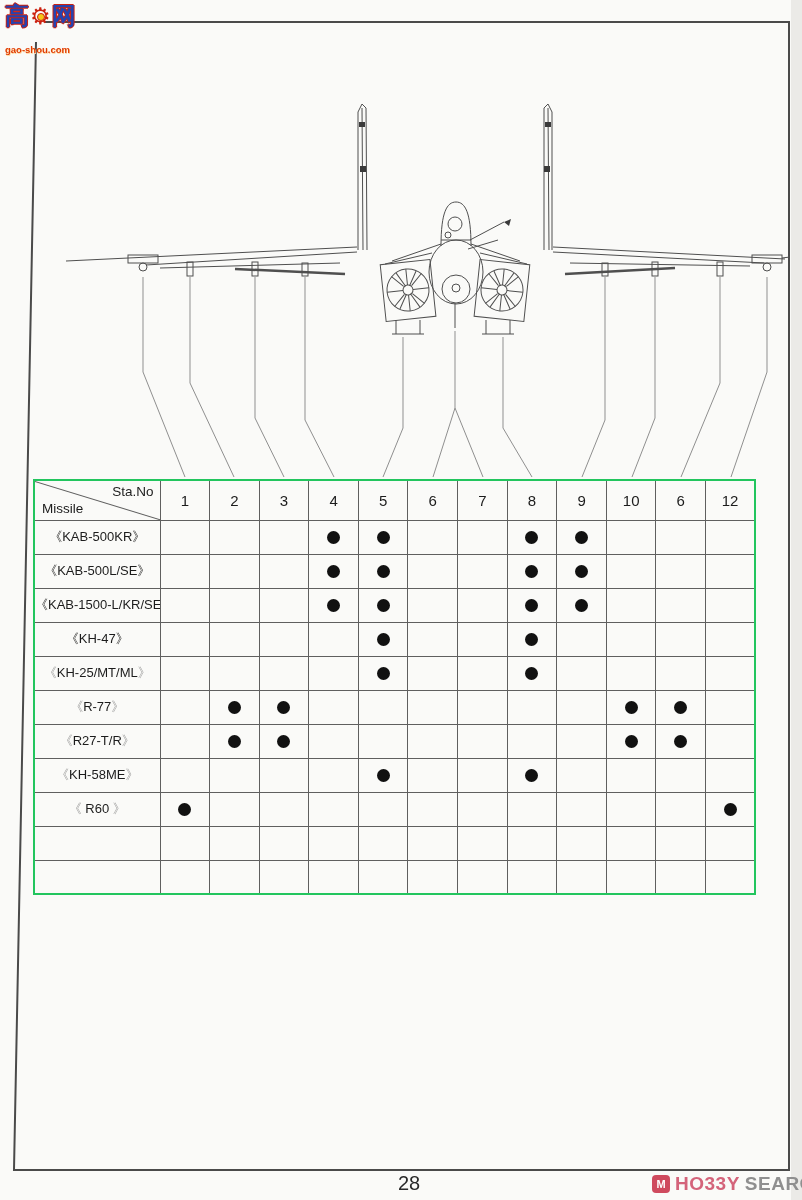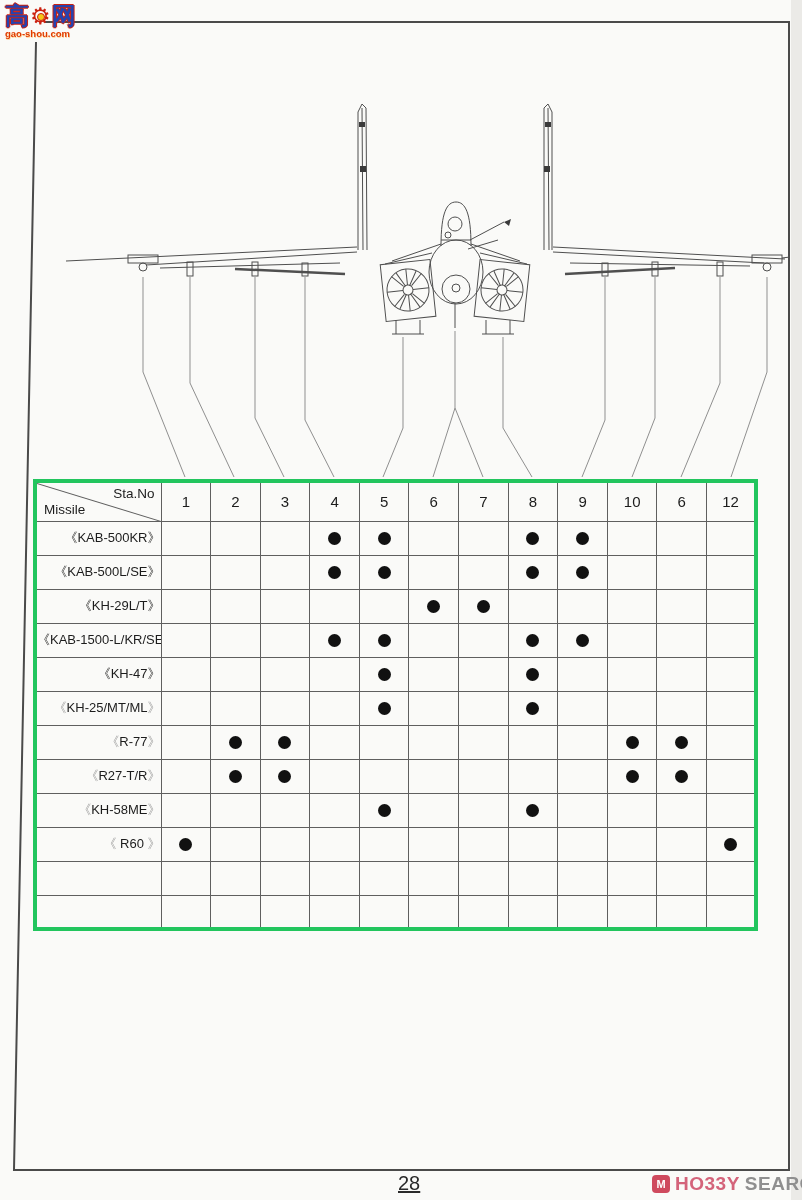--- a/index.html
+++ b/index.html
@@ -17,52 +17,52 @@
   .wm-ch{
     font-size:24px;font-weight:bold;color:#2543b0;
     text-shadow:1px 0 0 #cc2211,-1px 0 0 #cc2211,0 1px 0 #cc2211,0 -1px 0 #cc2211;
   }
   .wm-gear{position:relative;font-size:23px;color:#cc2211;line-height:1;}
   .wm-thumb{
     position:absolute;left:7px;top:8px;width:8px;height:8px;border-radius:50%;
     background:#f5c518;border:1px solid #cc2211;box-sizing:border-box;
   }
   .wm-domain{
-    margin-top:0px;font-size:9.5px;font-weight:bold;color:#e03a00;
+    margin-top:16px;font-size:9.5px;font-weight:bold;color:#e03a00;
     letter-spacing:0px;text-shadow:0.5px 0.5px 0 #ffd9a0;
   }
 
   
   .loadout{
     position:absolute;left:33px;top:479px;width:722px;
     border-collapse:collapse;table-layout:fixed;
-    border:4px solid #22c55e;
+    border:2px solid #22c55e;
   }
   .loadout th,.loadout td{
     border:1px solid #5f5f5f;padding:0;margin:0;
     font-weight:normal;background:transparent;
   }
   .loadout thead tr{height:40px;}
   .loadout tbody tr{height:34px;}
   .corner-cell{position:relative;overflow:hidden;}
   .corner-diag{
     position:absolute;left:0;top:0;width:134px;height:0;
     border-top:1px solid #5f5f5f;
     transform:rotate(17deg);transform-origin:0 0;
   }
   .corner-sta{position:absolute;top:3px;right:6px;font-size:13.5px;}
   .corner-mis{position:absolute;bottom:4px;left:7px;font-size:13.5px;}
   .col-num{font-size:15px;text-align:center;}
-  .row-label{font-size:13px;text-align:right;padding-left:7px;white-space:nowrap;overflow:hidden;}
+  .row-label{font-size:13px;text-align:center;padding-left:7px;white-space:nowrap;overflow:hidden;}
   .sta-cell{text-align:center;vertical-align:middle;}
   .dot{display:inline-block;width:13px;height:13px;border-radius:50%;background:#111;vertical-align:middle;}
   .bk{color:#9a9a9a;}
 
   
-  .page-num{position:absolute;left:398px;top:1172px;font-size:20px;color:#2a2a2a;text-decoration:underline;}
+  .page-num{position:absolute;left:398px;top:1172px;font-size:20px;color:#2a2a2a;}
   .hs-logo{position:absolute;left:652px;top:1173px;display:flex;align-items:center;gap:5px;}
   .hs-icon{
     width:18px;height:18px;border-radius:4px;background:#cf4a5e;
     display:flex;align-items:center;justify-content:center;
     color:#fff;font-size:11px;font-weight:bold;line-height:1;
   }
   .hs-brand{font-size:19px;font-weight:bold;color:#d4637a;letter-spacing:0.5px;text-align:right;}
   .hs-word{font-size:19px;font-weight:bold;color:#8f8f8f;letter-spacing:0.5px;}
 </style>
 </head>
@@ -235,35 +235,20 @@
           <td class="sta-cell"><span class="dot"></span></td>
           <td class="sta-cell"></td>
           <td class="sta-cell"></td>
           <td class="sta-cell"><span class="dot"></span></td>
           <td class="sta-cell"><span class="dot"></span></td>
           <td class="sta-cell"></td>
           <td class="sta-cell"></td>
           <td class="sta-cell"></td>
         </tr>
         <tr>
-          <td class="row-label">《KH-29L/T》</td>
-          <td class="sta-cell"></td>
-          <td class="sta-cell"></td>
-          <td class="sta-cell"></td>
-          <td class="sta-cell"></td>
-          <td class="sta-cell"></td>
-          <td class="sta-cell"><span class="dot"></span></td>
-          <td class="sta-cell"><span class="dot"></span></td>
-          <td class="sta-cell"></td>
-          <td class="sta-cell"></td>
-          <td class="sta-cell"></td>
-          <td class="sta-cell"></td>
-          <td class="sta-cell"></td>
-        </tr>
-        <tr>
           <td class="row-label">《KAB-1500-L/KR/SE》</td>
           <td class="sta-cell"></td>
           <td class="sta-cell"></td>
           <td class="sta-cell"></td>
           <td class="sta-cell"><span class="dot"></span></td>
           <td class="sta-cell"><span class="dot"></span></td>
           <td class="sta-cell"></td>
           <td class="sta-cell"></td>
           <td class="sta-cell"><span class="dot"></span></td>
           <td class="sta-cell"><span class="dot"></span></td>

